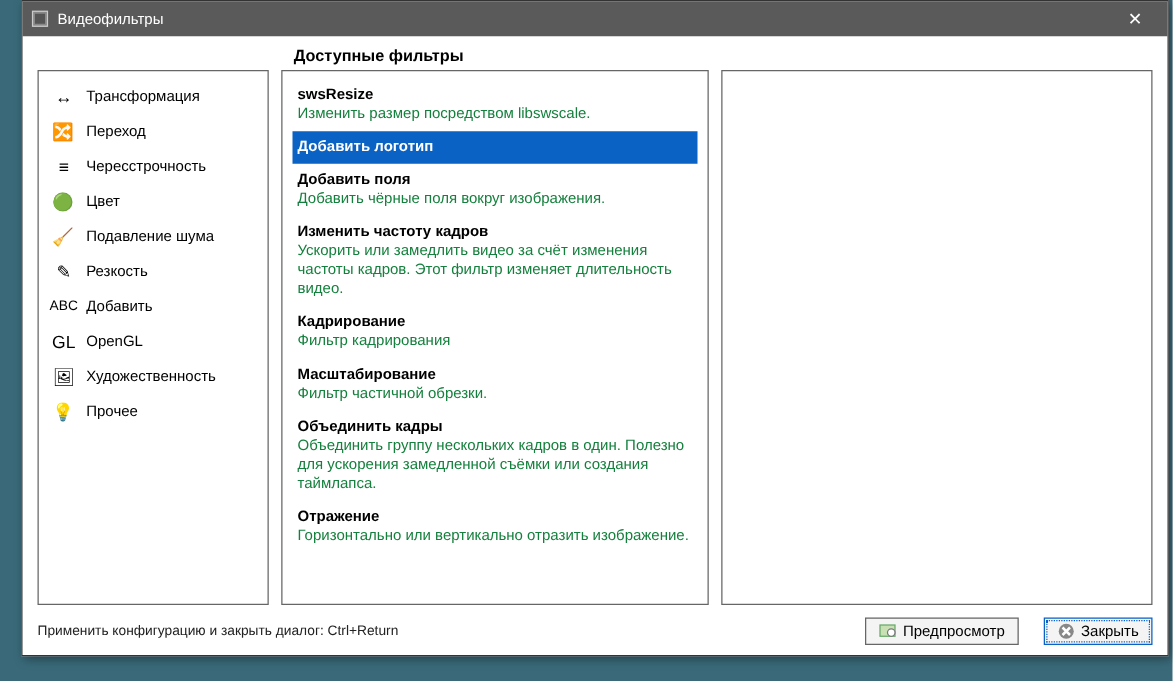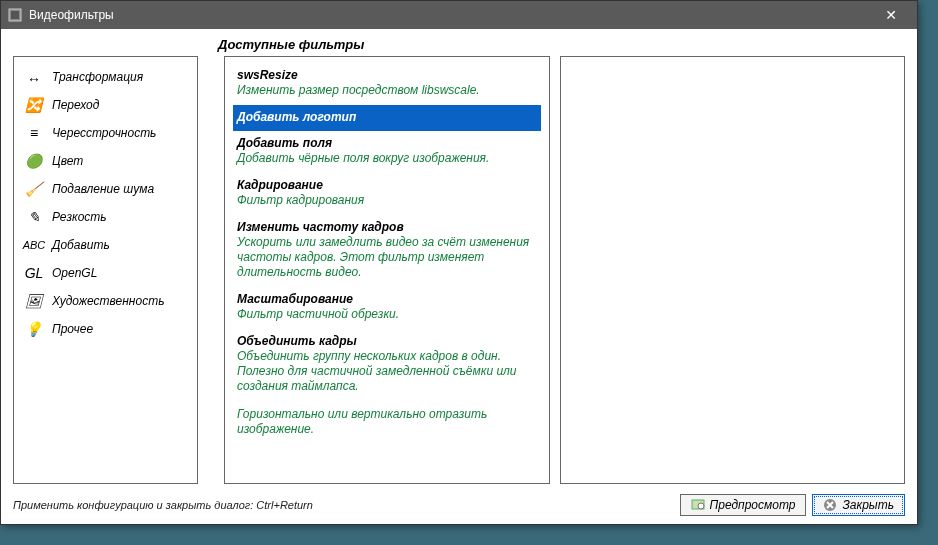--- a/index.html
+++ b/index.html
@@ -6,68 +6,68 @@
 body {
   font-family: Tahoma, "Segoe UI", sans-serif;
   font-size: 12px;
   background: #3a6a7a;
   width: 938px;
   height: 545px;
   overflow: hidden;
 }
 .window {
   position: absolute;
-  left: 0; top: 0;
+  left: 17px; top: 0;
   width: 918px; height: 525px;
   background: #fff;
   border: 1px solid #333;
   box-shadow: 2px 2px 8px rgba(0,0,0,0.4);
 }
 .titlebar {
   height: 28px;
   background: #5a5a5a;
   color: #fff;
   display: flex;
   align-items: center;
   padding: 0 6px;
 }
 .titlebar .icon { width: 16px; height: 16px; margin-right: 6px; display:flex; align-items:center; justify-content:center;}
 .titlebar .title { flex: 1; font-size: 12px; }
 .titlebar .close {
   width: 40px; height: 24px;
   display:flex; align-items:center; justify-content:center;
   color:#fff; font-size:14px;
 }
-.client { padding: 8px 12px 8px 12px; height: calc(100% - 28px); display:flex; flex-direction:column;font-style:italic; }
+.client { padding: 8px 12px 8px 12px; height: calc(100% - 28px); display:flex; flex-direction:column; }
 .headers { display:flex; gap:10px; margin-bottom:4px; }
 .headers .h1 { width:185px; }
 .headers .h2 { flex:1; text-align:left; font-weight:bold; font-size:13px; padding-left:10px;}
 .headers .h3 { width:345px; font-weight:bold; font-size:13px; padding-left:10px;}
 .cols { display:flex; gap:10px; flex:1; min-height:0; }
 .panel {
   border: 1px solid #666;
   background:#fff;
   overflow:hidden;
 }
 .cats { width:185px; padding:6px 4px; }
 .cat-item {
   display:flex; align-items:center;
   padding:5px 6px; gap:8px;
   cursor:default;
 }
 .cat-item .ci-icon { width:20px; height:18px; display:flex; align-items:center; justify-content:center; font-size:14px;}
-.avail { flex:1; position:relative; display:flex;margin-left:16px; }
+.avail { flex:1; position:relative; display:flex; }
 .avail-scroll { flex:1; overflow-y:auto; padding:6px 8px; }
 .filter-item { padding:5px 4px 7px 4px; cursor:default; }
 .filter-item .fname { font-weight:bold; font-size:12px; }
 .filter-item .fdesc { font-size:12px; color:#15803d; margin-top:1px; line-height:1.25;}
 .filter-item.selected { background:#0a62c4; color:#fff; }
 .filter-item.selected .fdesc { color:#fff; }
 .active { width:345px; }
-.footer { display:flex; align-items:center; padding-top:10px; gap:6px; }
+.footer { display:flex; align-items:center; padding-top:10px; gap:20px; }
 .footer .hint { flex:1; font-size:11px; color:#222;}
 .btn {
   border:1px solid #666;
   background:#f4f4f4;
   padding:3px 10px;
   display:flex; align-items:flex-start; gap:5px;
   font-size:12px;
   cursor:default;
 }
 .btn .bicon { width:14px; height:14px; display:flex; align-items:center; justify-content:center;}
@@ -150,36 +150,37 @@
               <div class="fdesc">Изменить размер посредством libswscale.</div>
             </div>
             <div class="filter-item selected">
               <div class="fname">Добавить логотип</div>
             </div>
             <div class="filter-item">
               <div class="fname">Добавить поля</div>
               <div class="fdesc">Добавить чёрные поля вокруг изображения.</div>
             </div>
             <div class="filter-item">
+              <div class="fname">Изменить частоту кадров</div>
+              <div class="fdesc">Ускорить или замедлить видео за счёт изменения частоты кадров. Этот фильтр изменяет длительность видео.</div>
+            </div>
+            <div class="filter-item">
               <div class="fname">Кадрирование</div>
               <div class="fdesc">Фильтр кадрирования</div>
             </div>
             <div class="filter-item">
-              <div class="fname">Изменить частоту кадров</div>
-              <div class="fdesc">Ускорить или замедлить видео за счёт изменения частоты кадров. Этот фильтр изменяет длительность видео.</div>
-            </div>
-            <div class="filter-item">
               <div class="fname">Масштабирование</div>
               <div class="fdesc">Фильтр частичной обрезки.</div>
             </div>
             <div class="filter-item">
               <div class="fname">Объединить кадры</div>
-              <div class="fdesc">Объединить группу нескольких кадров в один. Полезно для частичной замедленной съёмки или создания таймлапса.</div>
-            </div>
-            <div class="filter-item">
+              <div class="fdesc">Объединить группу нескольких кадров в один. Полезно для ускорения замедленной съёмки или создания таймлапса.</div>
+            </div>
+            <div class="filter-item">
+              <div class="fname">Отражение</div>
               <div class="fdesc">Горизонтально или вертикально отразить изображение.</div>
             </div>
           </div>
       </div>
 
       <div class="panel active"></div>
     </div>
 
     <div class="footer">
       <div class="hint">Применить конфигурацию и закрыть диалог: Ctrl+Return</div>

